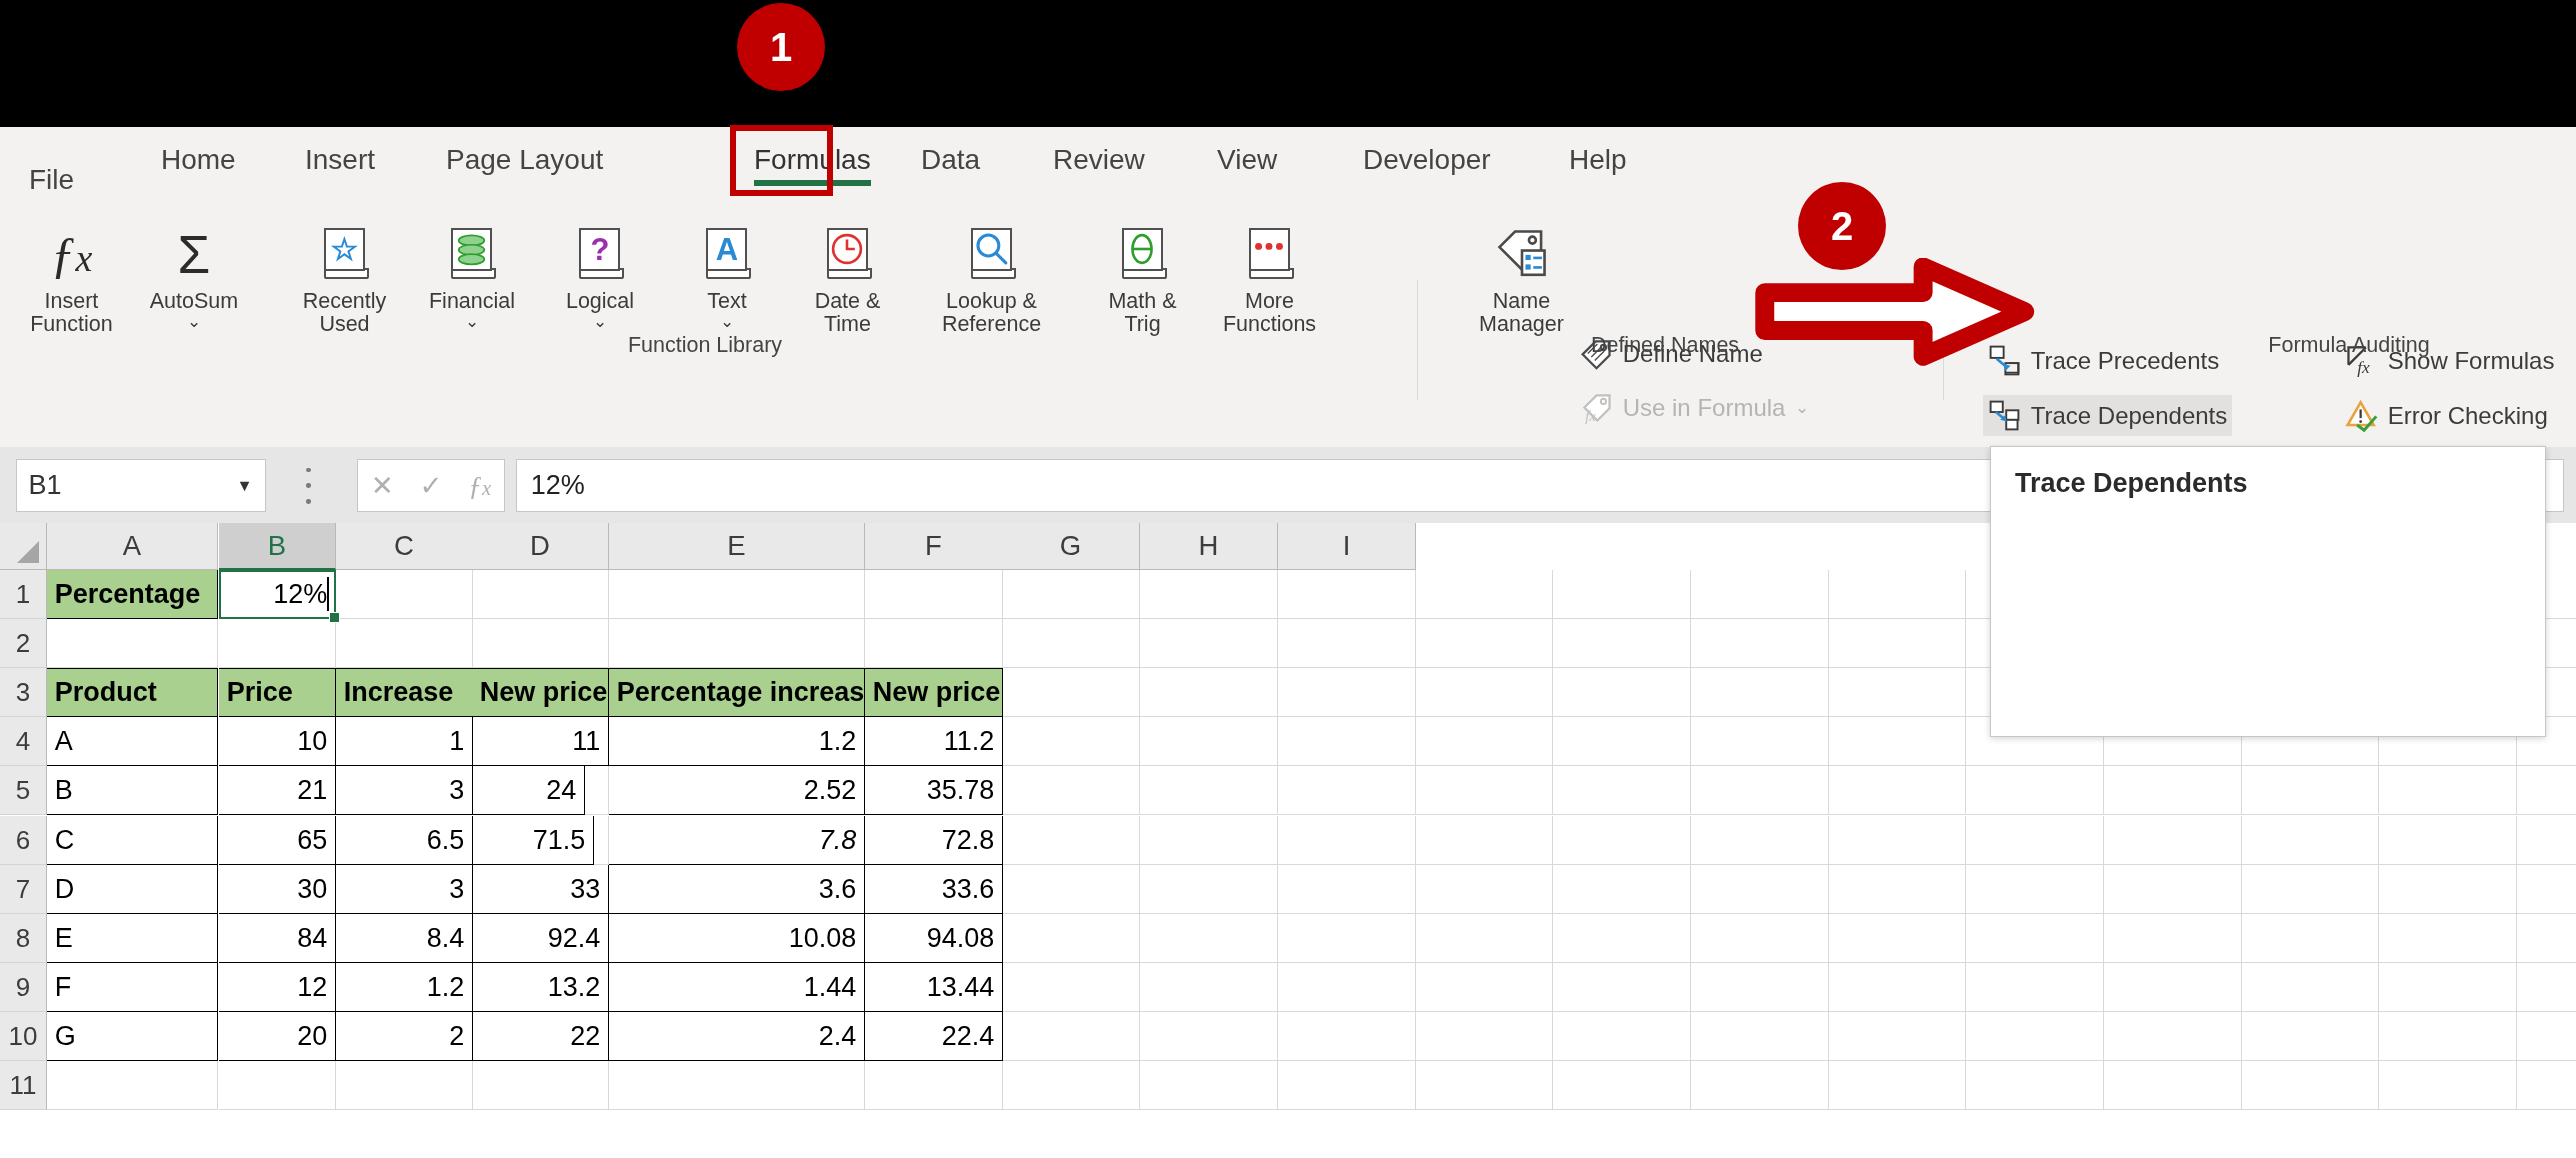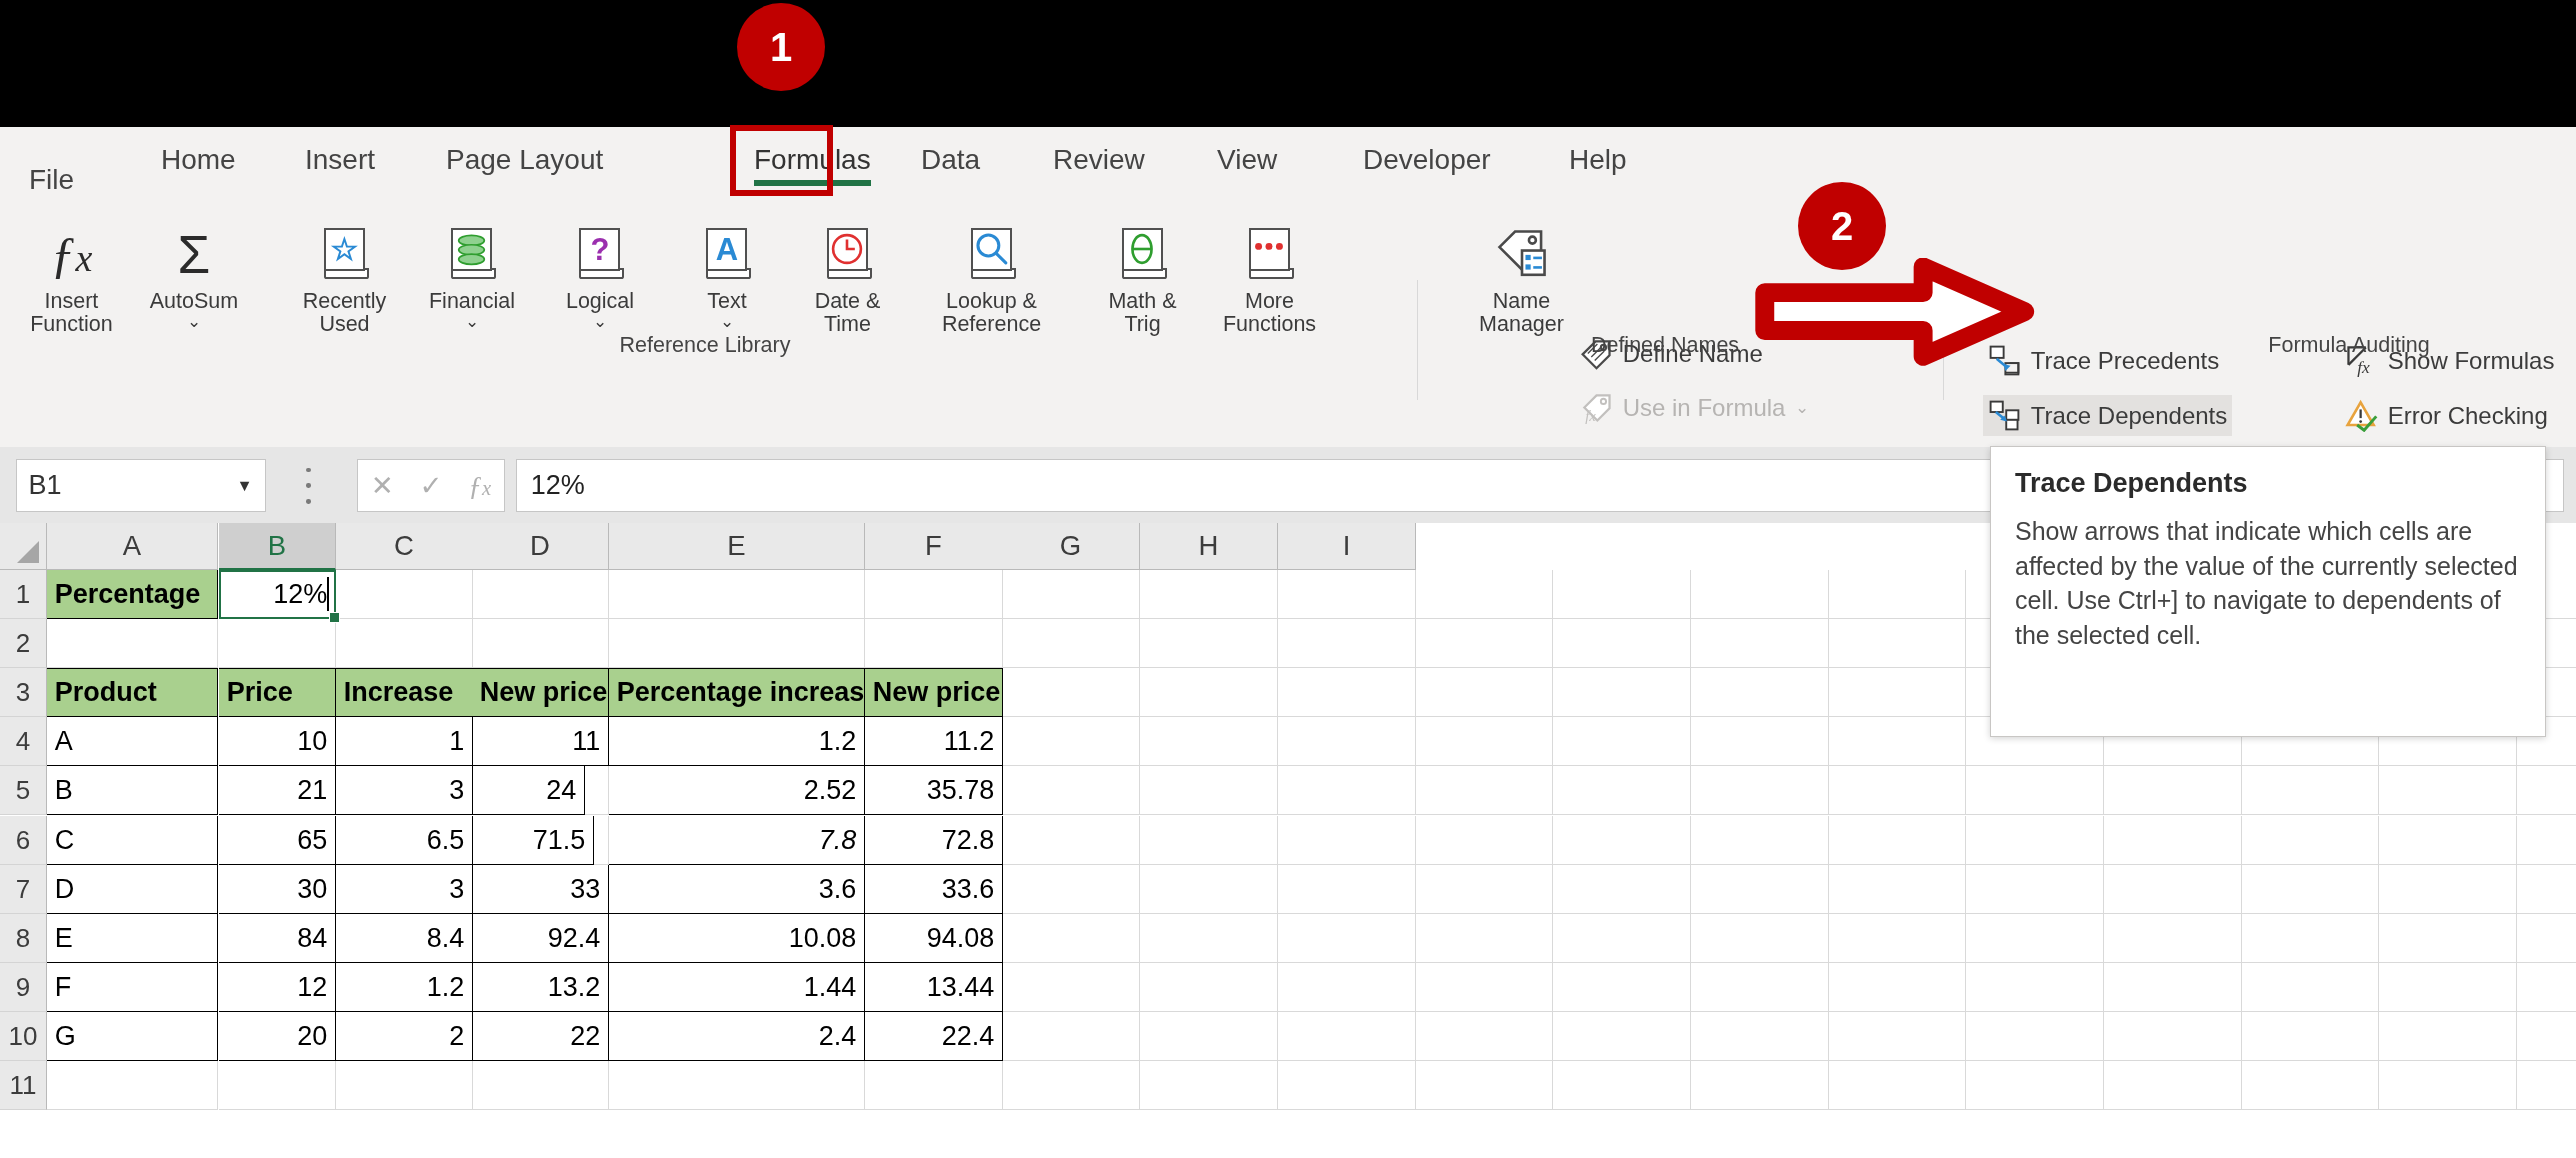--- a/index.html
+++ b/index.html
@@ -490,21 +490,21 @@
         <span class="si">
           <svg width="33" height="33" viewBox="0 0 38 38" style="font-size:28px">
             <circle cx="19" cy="19" r="15" fill="#ffffff" stroke="#3a3a3a" stroke-width="2.4"></circle>
             <text x="9" y="27" font-size="19" font-style="italic" font-family="serif" fill="#3a3a3a">fx</text>
           </svg>
         </span>
         <span>Evaluate Formula</span>
       </div>
     </div>
   <div id="group-labels">
-      <div class="group-label" style="left: 533px; width: 344px;">Reference Library</div>
+      <div class="group-label" style="left: 533px; width: 344px;">Function Library</div>
       <div class="group-label" style="left: 1493px; width: 344px;">Defined Names</div>
       <div class="group-label" style="left: 2177px; width: 344px;">Formula Auditing</div>
     </div>
 </div>
 
 <div id="tab-highlight"></div>
 
 <div id="fbrow">
   <div id="namebox">
     <span class="nb-val">B1</span>
@@ -800,21 +800,20 @@
       <div class="cell num bordered lastrow" style="left: 865px; top: 489px; width: 138px; height: 49px; z-index: 3;">22.4</div>
     </div>
 <div id="selcell" style="left: 219px; top: 47px; width: 117px; height: 49px;">
       <div class="handle"></div>
     </div>
     <div id="caret" style="left: 327px; top: 54px; height: 34px;"></div>
   </div>
 
 <div id="tooltip">
   <div class="tt-title">Trace Dependents</div>
-  <div class="tt-body">Show arrows that indicate which cells are affected by the value of the currently selected cell. Use Ctrl+] to navigate to dependents of the selected cell.</div>
 </div>
 
 <div id="callouts">
     <div class="badge" style="left: 737px; top: 3.4px; width: 88px; height: 88px; background: rgb(192, 0, 0);">1</div>
     <div class="badge" style="left: 1798px; top: 182px; width: 88px; height: 88px; background: rgb(192, 0, 0);">2</div>
   </div>
 
 <svg id="arrow2" viewBox="0 0 330 125">
   <path d="M 16 40 L 200 40 L 200 10 L 318 62 L 200 114 L 200 84 L 16 84 Z" fill="#ffffff" stroke="#c00000" stroke-width="22" stroke-linejoin="round"></path>
 </svg>

